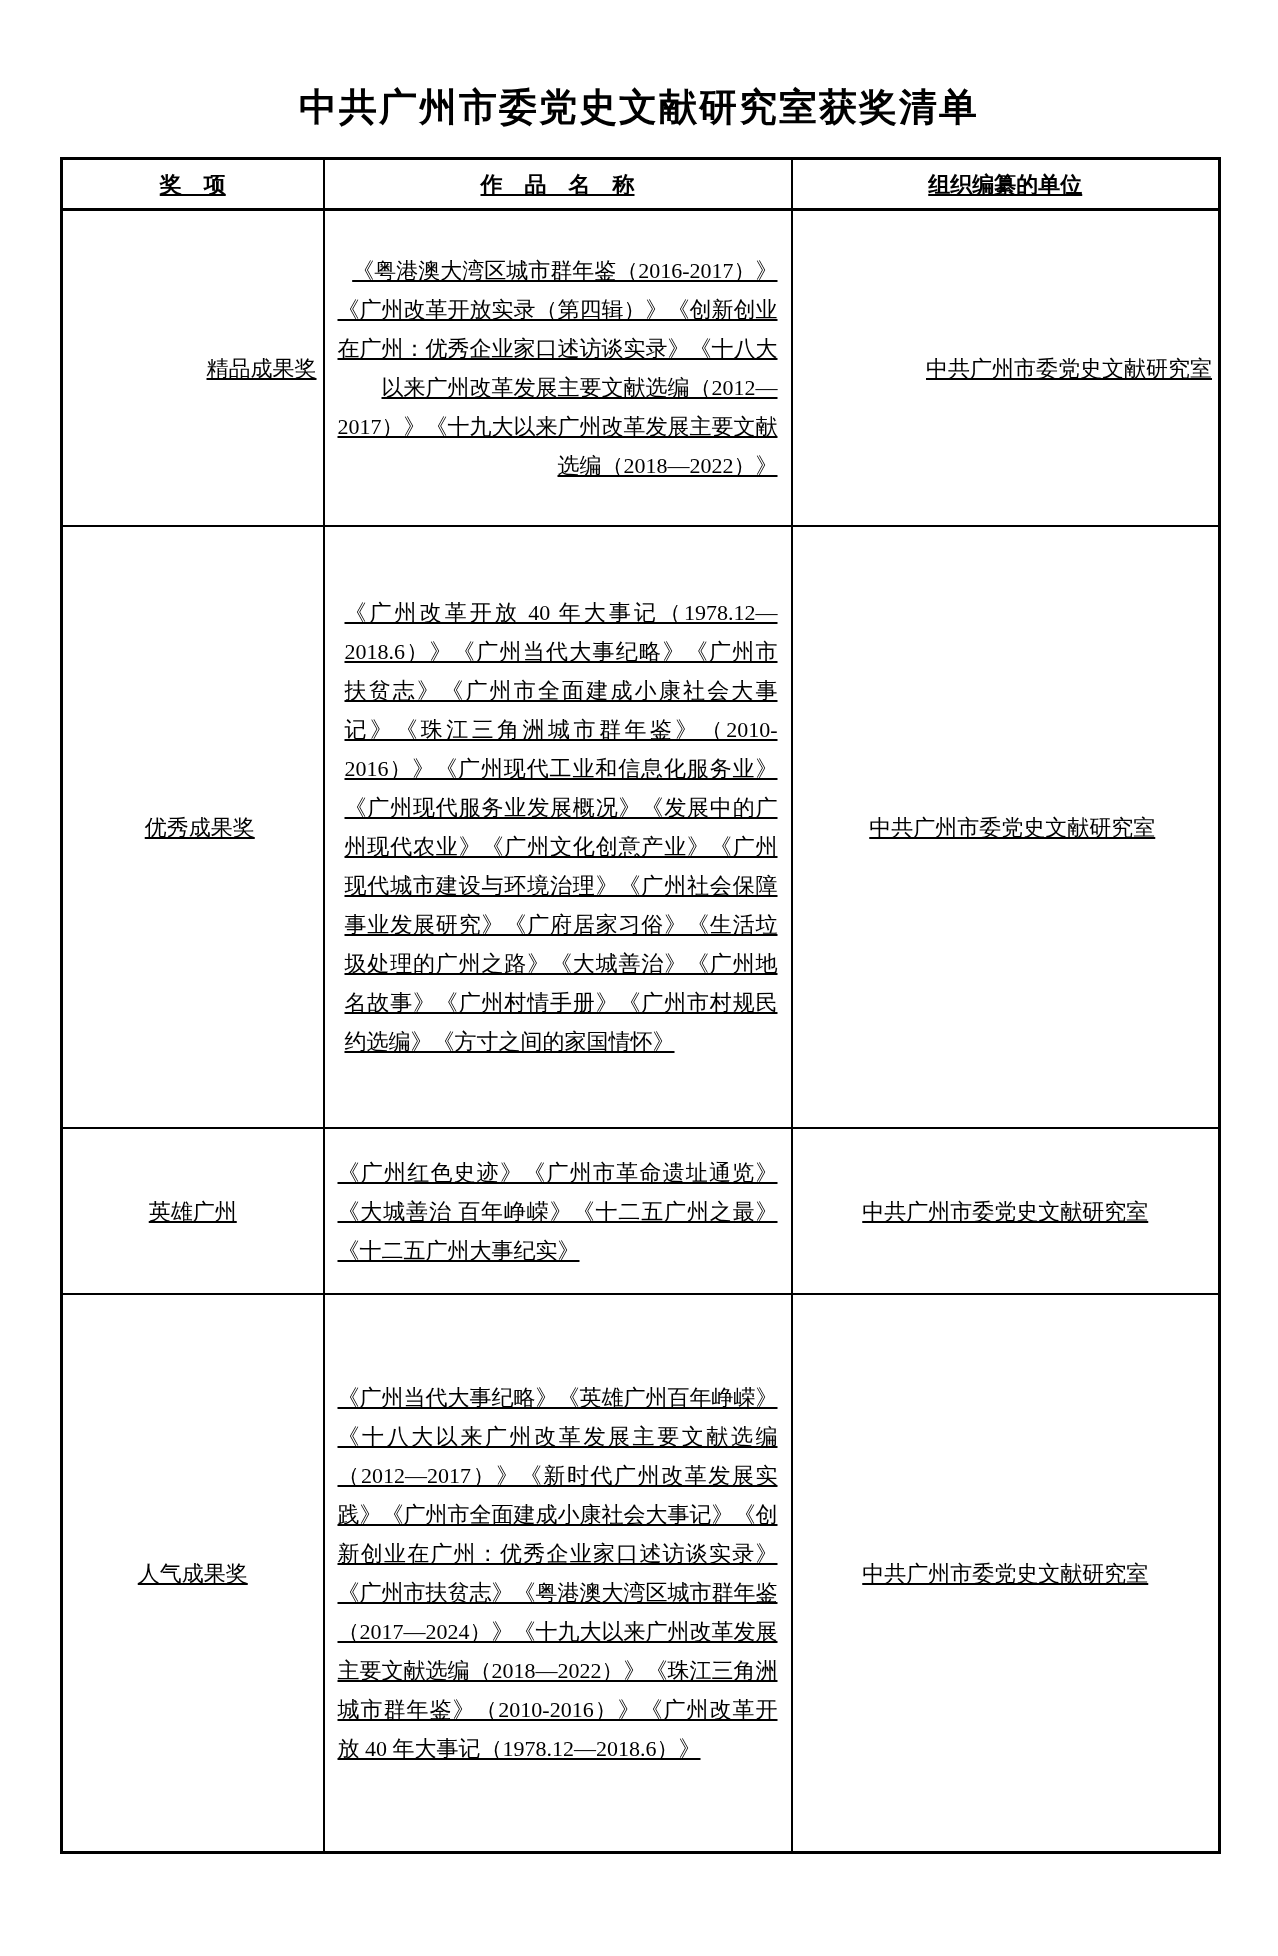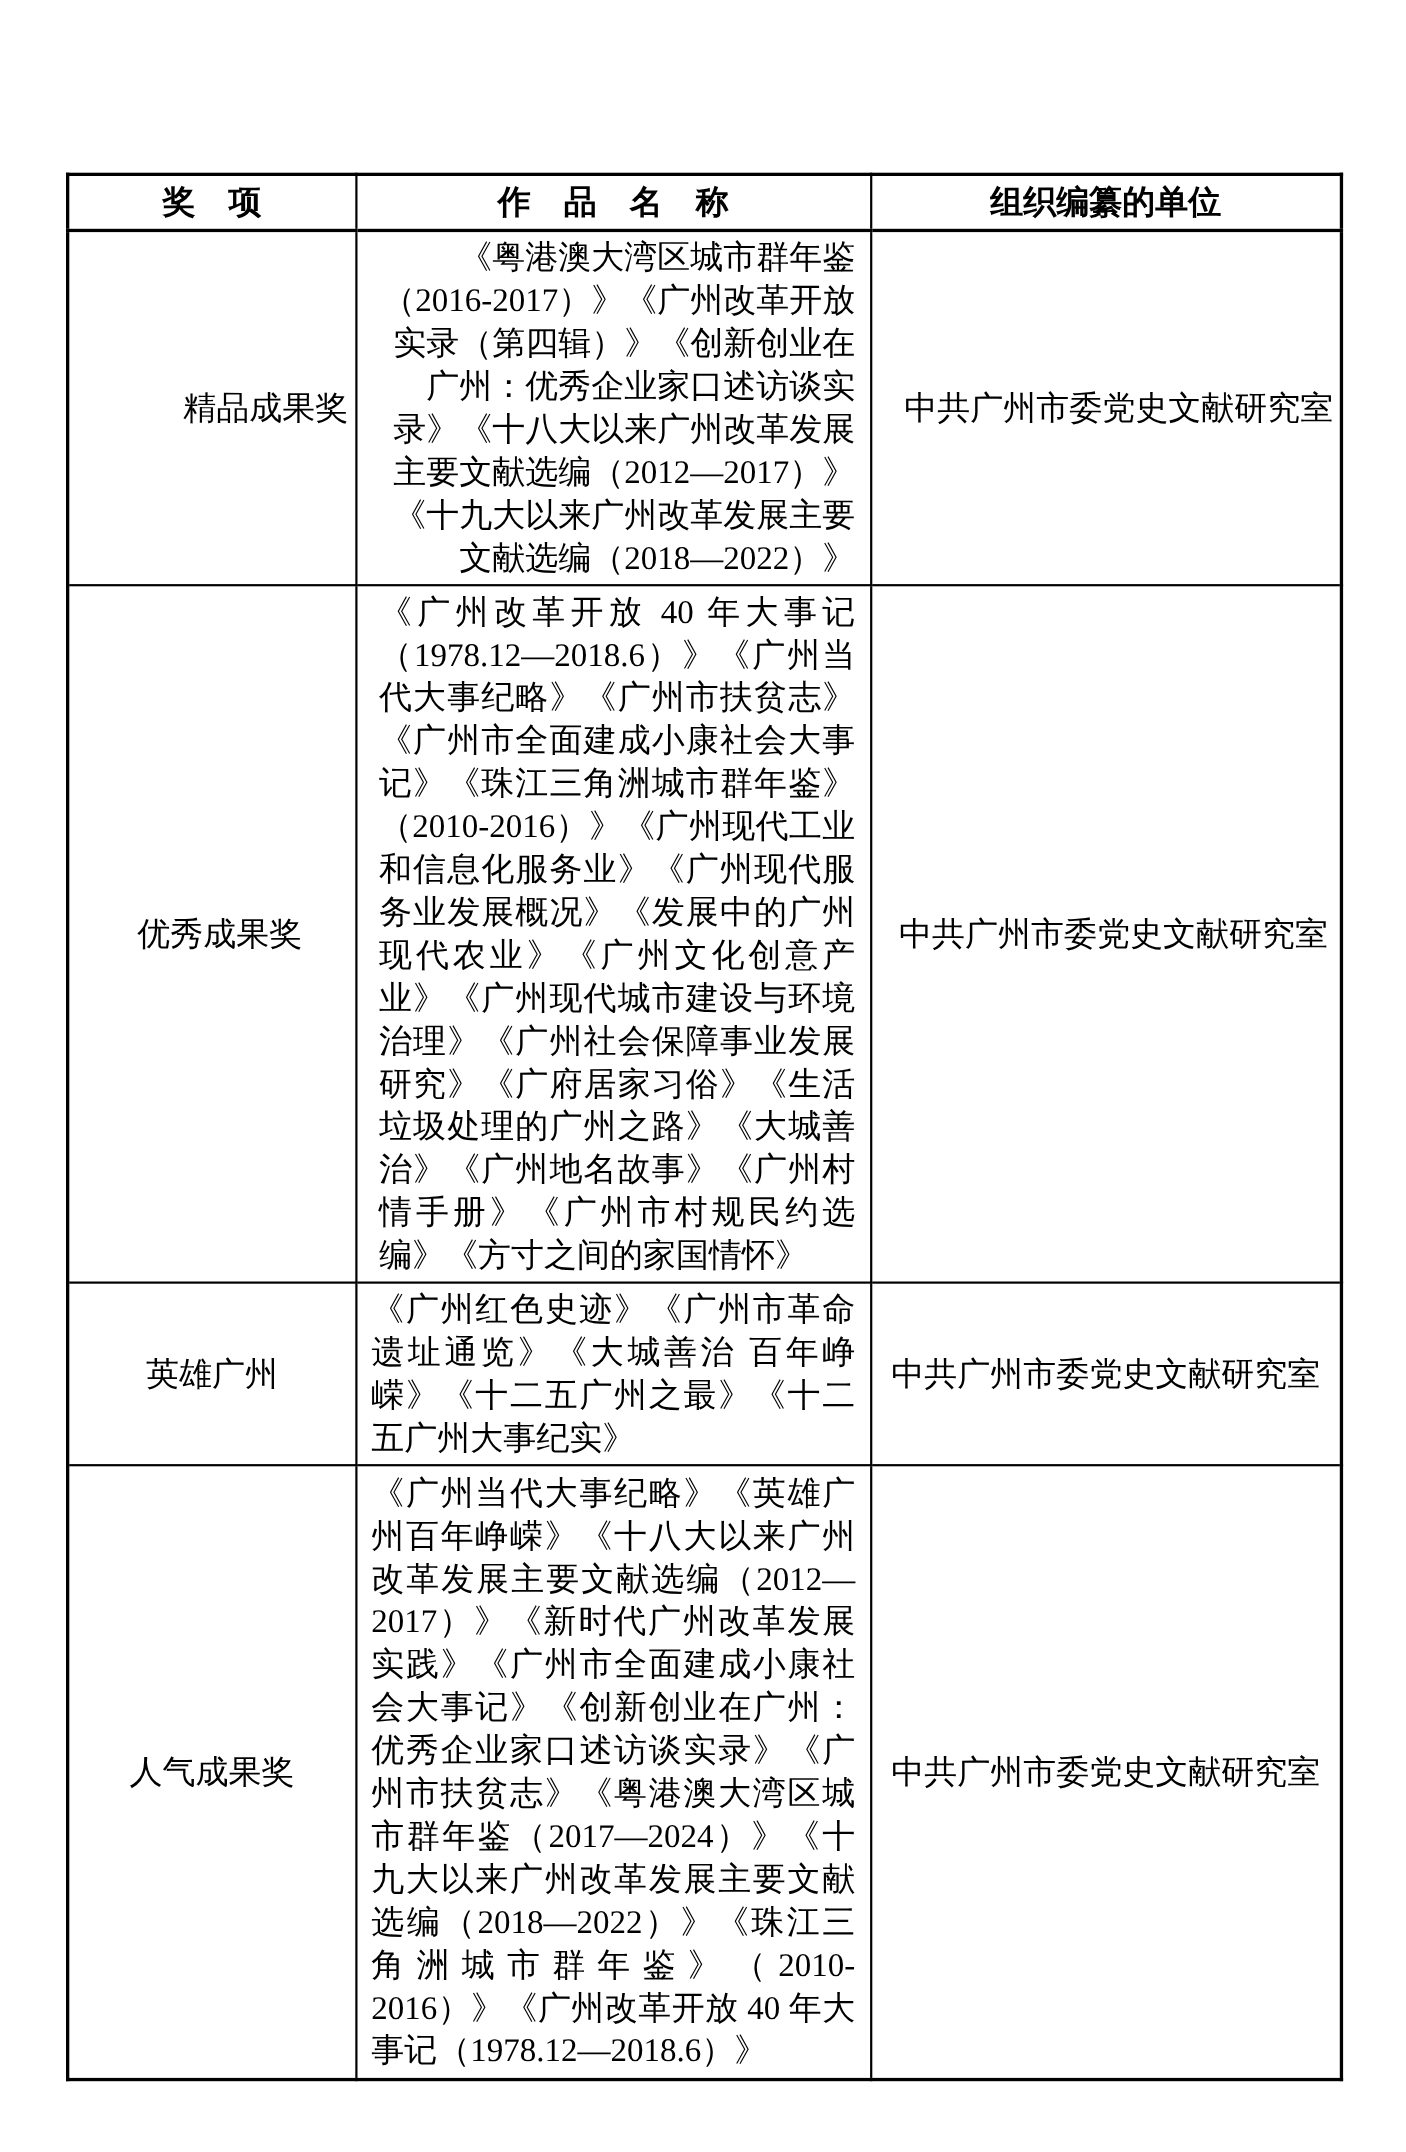--- a/index.html
+++ b/index.html
@@ -33,24 +33,25 @@
     width: 1158px;
     border-collapse: collapse;
     table-layout: fixed;
     border: 3px solid #000;
   }
   col.c-award { width: 262px; }
   col.c-works { width: 468px; }
   col.c-org   { width: 428px; }
   th, td {
     border: 2px solid #000;
-    font-size: 30px;
+    font-size: 22px;
     line-height: 39px;
     vertical-align: middle;
     overflow: hidden;
+    text-decoration: underline;
   }
   th {
     font-weight: bold;
     height: 44px;
     text-align: center;
     padding: 2px 6px;
     border-bottom: 3px solid #000;
   }
   td.award-cell {
     text-align: center;
@@ -69,20 +70,21 @@
   tr.r3 td { height: 306px; text-align: right; }
   tr.r4 td { height: 592px; padding-left: 20px; }
   tr.r5 td { height: 156px; }
   tr.r6 td { height: 548px; }
 </style>
 </head>
 <body>
 
 <div class="page">
 
+  <div class="doc-title">中共广州市委党史文献研究室获奖清单</div>
 
   <table class="award-table">
     <colgroup>
       <col class="c-award">
       <col class="c-works">
       <col class="c-org">
     </colgroup>
     <thead>
       <tr>
         <th>奖　项</th>

